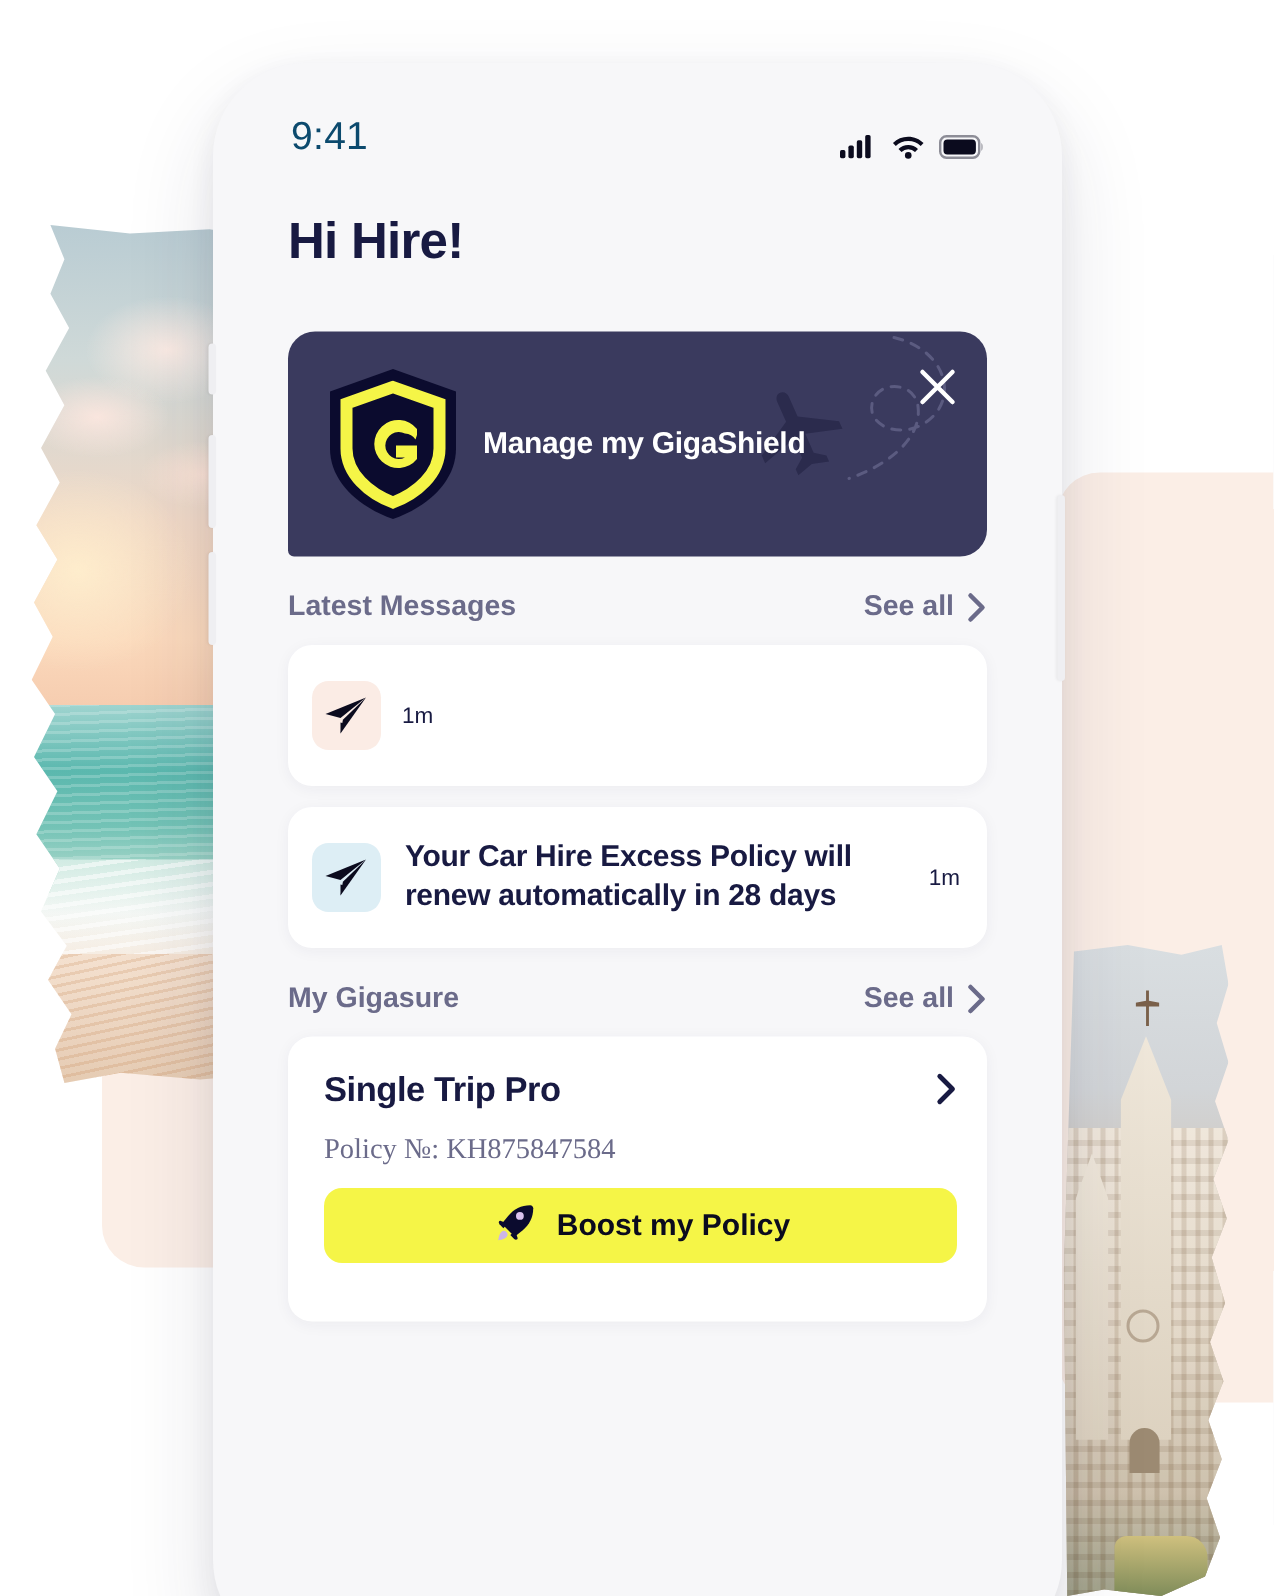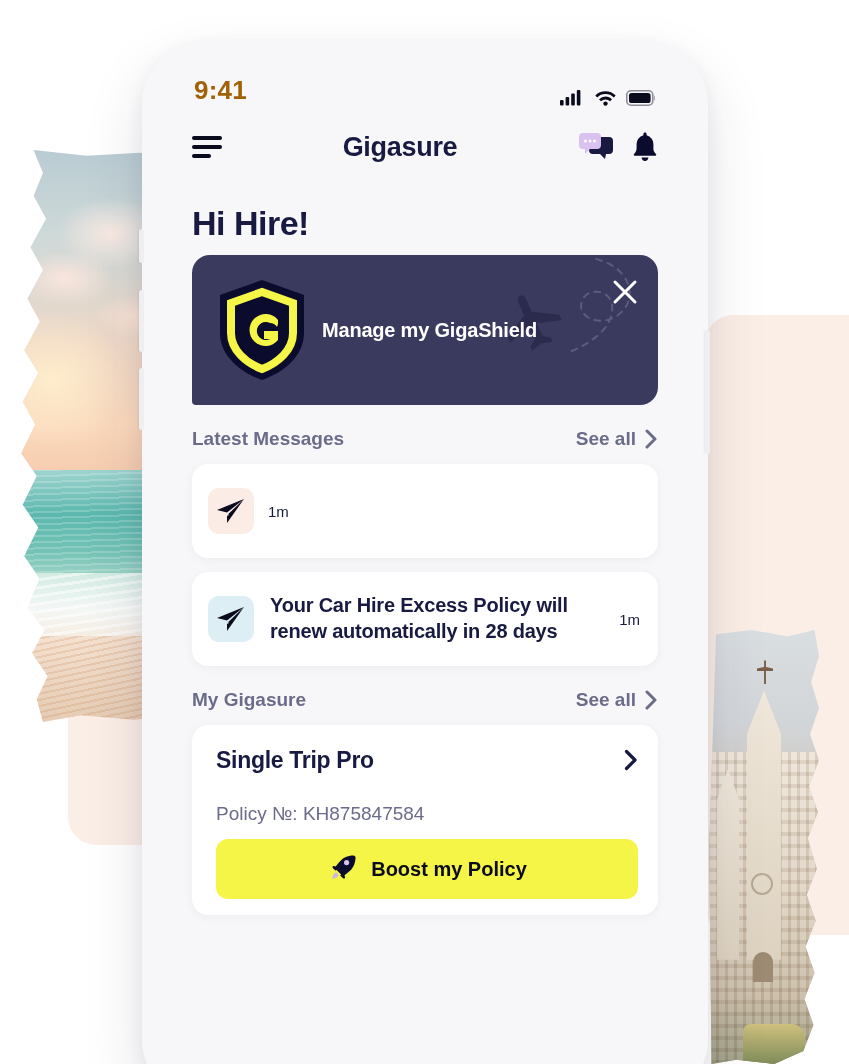--- a/index.html
+++ b/index.html
@@ -167,22 +167,22 @@
   
   .status-bar {
     height: 74px;
     display: flex;
     align-items: flex-end;
     justify-content: space-between;
     padding: 0 52px 10px 52px;
   }
   .status-time {
     font-size: 26px;
-    font-weight: 700;
-    color: #a16207;
+    font-weight: 400;
+    color: #0c4a6e;
     letter-spacing: .2px;
   }
   .status-icons { display: flex; align-items: center; gap: 9px; }
 
   
   .app-header {
     height: 62px;
     display: flex;
     align-items: center;
     justify-content: space-between;
@@ -207,21 +207,21 @@
     padding: 26px 50px 0 50px;
     font-size: 34px;
     font-weight: 700;
     color: #181a42;
     letter-spacing: -.5px;
   }
 
   
   .promo {
     position: relative;
-    margin: 12px 50px 0 50px;
+    margin: 40px 50px 0 50px;
     height: 150px;
     background: #3a3a5e;
     border-radius: 18px 18px 18px 4px;
     overflow: hidden;
     display: flex;
     align-items: center;
   }
   .promo-deco { position: absolute; right: 0; top: 0; width: 190px; height: 150px; }
   .promo-shield { margin-left: 22px; flex: 0 0 auto; position: relative; z-index: 2; }
   .promo-body { position: relative; z-index: 2; margin-left: 12px; }
@@ -337,33 +337,34 @@
   }
   .policy-name {
     font-size: 23px;
     font-weight: 700;
     color: #181a42;
     letter-spacing: -.3px;
     padding-right: 34px;
   }
   .policy-chevron { position: absolute; right: 20px; top: 24px; cursor: pointer; }
   .policy-number {
-    margin-top: 29px;
+    margin-top: 16px;
     font-size: 19px;
     font-weight: 400;
     color: #6b6b8a;
+    font-family: Liberation Serif, serif;
   }
   .boost-btn {
     margin-top: 14px;
     display: flex;
     align-items: center;
     justify-content: center;
     gap: 14px;
     width: 100%;
-    height: 60px;
+    height: 50px;
     background: #f5f547;
     border: none;
     border-radius: 12px;
     font-family: inherit;
     font-size: 20px;
     font-weight: 700;
     color: #0b0b1e;
     cursor: pointer;
   }
 </style>
@@ -409,43 +410,20 @@
           <circle cx="11.5" cy="14.6" r="2.2" fill="#0b0b1e"></circle>
         </svg>
         <svg width="30" height="16" viewBox="0 0 30 16">
           <rect x="0.8" y="0.8" width="26" height="14.4" rx="4.2" fill="none" stroke="#0b0b1e" stroke-width="1.6" opacity=".45"></rect>
           <rect x="3" y="3" width="21.6" height="10" rx="2.6" fill="#0b0b1e"></rect>
           <path d="M28.3 5.4c1 .4 1 4.8 0 5.2z" fill="#0b0b1e" opacity=".45"></path>
         </svg>
       </div>
     </div>
 
-    <div class="app-header">
-      <div class="hamburger">
-        <i></i>
-        <i></i>
-        <i></i>
-      </div>
-
-      <div class="brand">Gigasure</div>
-
-      <div class="header-icons">
-        <svg width="38" height="30" viewBox="0 0 38 30">
-          <path d="M15 5h16a4 4 0 0 1 4 4v9a4 4 0 0 1-4 4h-3l-1 5-5-5h-7a4 4 0 0 1-4-4V9a4 4 0 0 1 4-4z" fill="#181a42"></path>
-          <path d="M5 1h14a4 4 0 0 1 4 4v8a4 4 0 0 1-4 4h-7l-5 5v-5H5a4 4 0 0 1-4-4V5a4 4 0 0 1 4-4z" fill="#d9c2ef"></path>
-          <circle cx="7.5" cy="9" r="1.5" fill="#ffffff"></circle>
-          <circle cx="12" cy="9" r="1.5" fill="#ffffff"></circle>
-          <circle cx="16.5" cy="9" r="1.5" fill="#ffffff"></circle>
-        </svg>
-        <svg width="26" height="30" viewBox="0 0 26 30">
-          <path d="M13 0.5c.9 0 1.6.7 1.6 1.6v1.2A8.8 8.8 0 0 1 21.4 12v4.6c0 1.9.7 3.6 2 4.9l.6.6c.6.6.2 1.6-.7 1.6H2.7c-.9 0-1.3-1-.7-1.6l.6-.6a7 7 0 0 0 2-4.9V12a8.8 8.8 0 0 1 6.8-8.7V2.1c0-.9.7-1.6 1.6-1.6z" fill="#0b0b2e"></path>
-          <path d="M9.6 25.6h6.8c0 1.9-1.5 3.4-3.4 3.4s-3.4-1.5-3.4-3.4z" fill="#0b0b2e"></path>
-        </svg>
-      </div>
-    </div>
 
     <div class="greeting">Hi Hire!</div>
 
     <div class="promo">
 
       <svg class="promo-deco" viewBox="0 0 190 150">
         <path d="M128 4c34 8 44 40 22 56-18 13-42 2-36-14 5-14 28-12 30 4 3 22-22 40-46 48" fill="none" stroke="#5b5b80" stroke-width="2" stroke-dasharray="6 6" stroke-linecap="round"></path>
         <g transform="translate(22,52) rotate(-24)">
           <path d="M32 2c2.6 0 4.2 2.1 4.2 4.7v14.6l24 14v5.6l-24-7v13.7l7 5.2v4.4l-11.2-3.2-11.2 3.2v-4.4l7-5.2V33.9l-24 7v-5.6l24-14V6.7C27.8 4.1 29.4 2 32 2z" fill="#2b2b4d"></path>
         </g>

